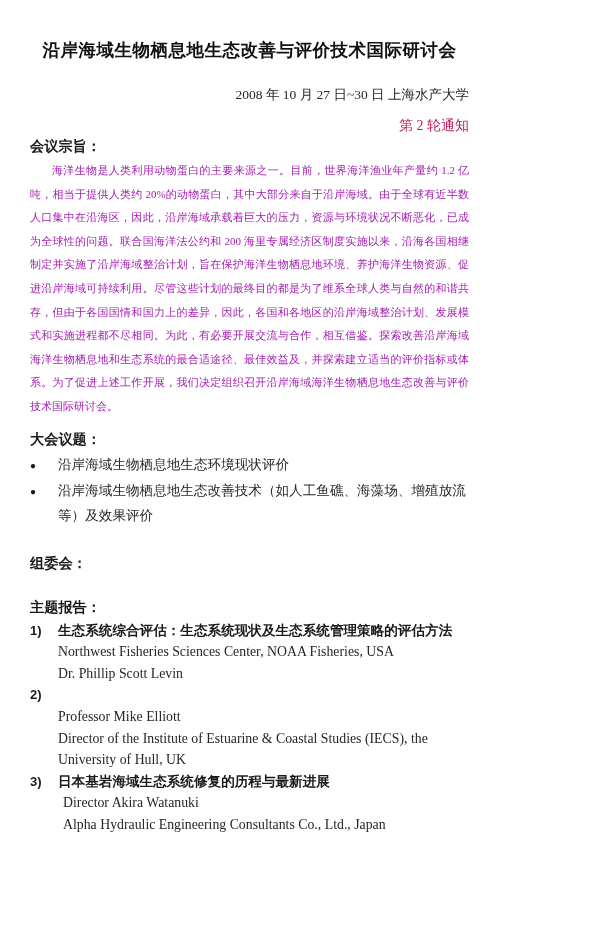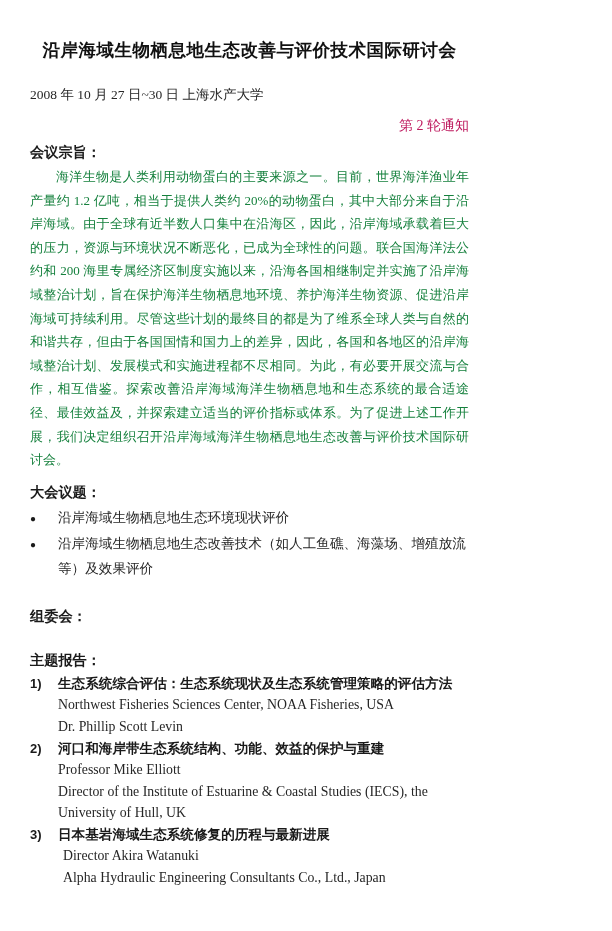--- a/index.html
+++ b/index.html
@@ -22,48 +22,48 @@
     margin: 10px 0 0 0;
     text-align: center;
     font-family: "Liberation Sans", "DejaVu Sans", sans-serif;
     font-weight: 900;
     font-size: 17.5px;
     letter-spacing: 0.5px;
     color: #111111;
   }
   .date-line {
     margin: 24px 0 0 0;
-    text-align: left;
+    text-align: right;
     font-size: 13.5px;
     color: #262626;
   }
   .notice-line {
     margin: 13px 0 0 0;
     text-align: right;
     font-size: 14px;
     color: #be185d;
   }
   .sec-heading {
     margin: 0;
     font-family: "Liberation Sans", "DejaVu Sans", sans-serif;
     font-weight: bold;
     font-size: 14.2px;
     color: #1a1a1a;
   }
-  .h-purpose   { margin-top: 8px; }
+  .h-purpose   { margin-top: 2px; }
   .h-topics    { margin-top: 11px; }
   .h-committee { margin-top: 26px; }
   .h-reports   { margin-top: 25px; }
   .body-para {
     margin: 3px 0 0 0;
-    font-size: 13px;
+    font-size: 11px;
     line-height: 23.6px;
     text-align: justify;
     text-indent: 2em;
-    color: #15803d;
+    color: #a21caf;
   }
   .topic-list {
     list-style: none;
     margin: 3px 0 0 0;
     padding: 0;
     font-size: 13.6px;
     line-height: 25px;
     color: #262626;
   }
   .topic-list li {
@@ -152,21 +152,20 @@
         <span class="report-num">1)</span>
         <span class="report-title">生态系统综合评估：生态系统现状及生态系统管理策略的评估方法</span>
       </div>
       <p>Northwest Fisheries Sciences Center, NOAA Fisheries, USA</p>
       <p>Dr. Phillip Scott Levin</p>
     </div>
 
     <div class="report">
       <div class="report-title-row">
         <span class="report-num">2)</span>
-        <span class="report-title">河口和海岸带生态系统结构、功能、效益的保护与重建</span>
       </div>
       <p>Professor Mike Elliott</p>
       <p>Director of the Institute of Estuarine &amp; Coastal Studies (IECS), the University of Hull, UK</p>
     </div>
 
     <div class="report">
       <div class="report-title-row">
         <span class="report-num">3)</span>
         <span class="report-title">日本基岩海域生态系统修复的历程与最新进展</span>
       </div>

